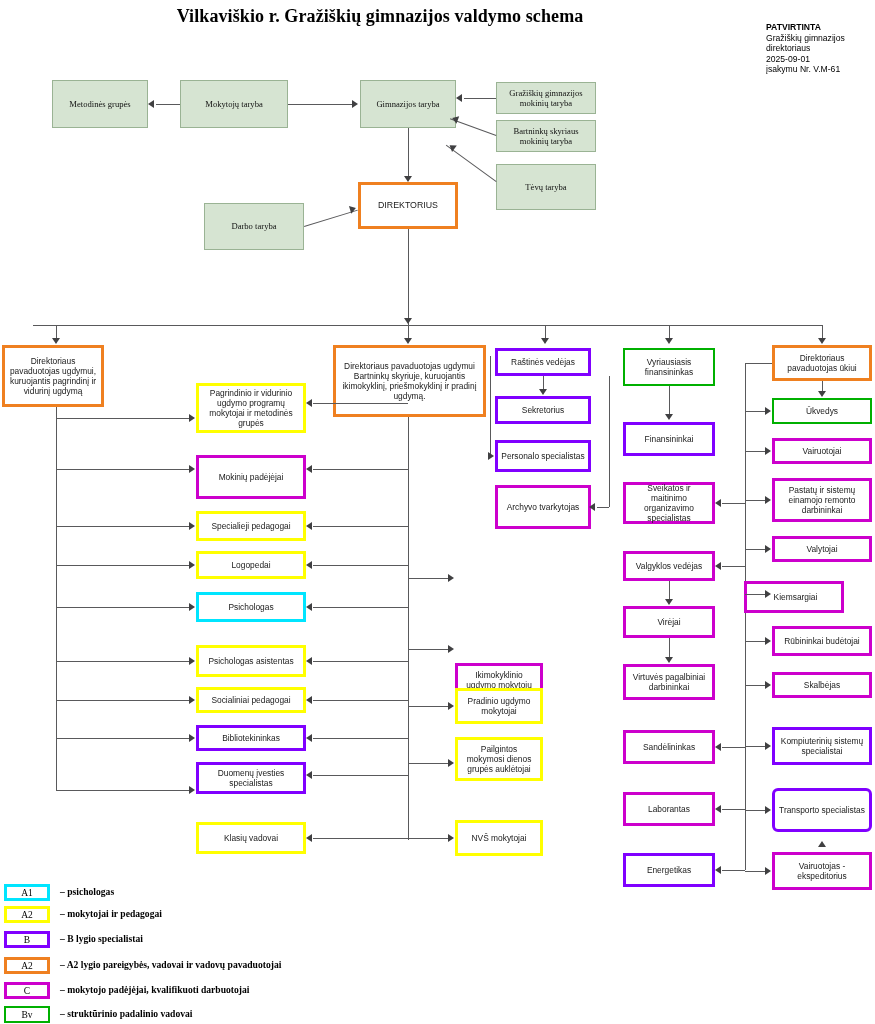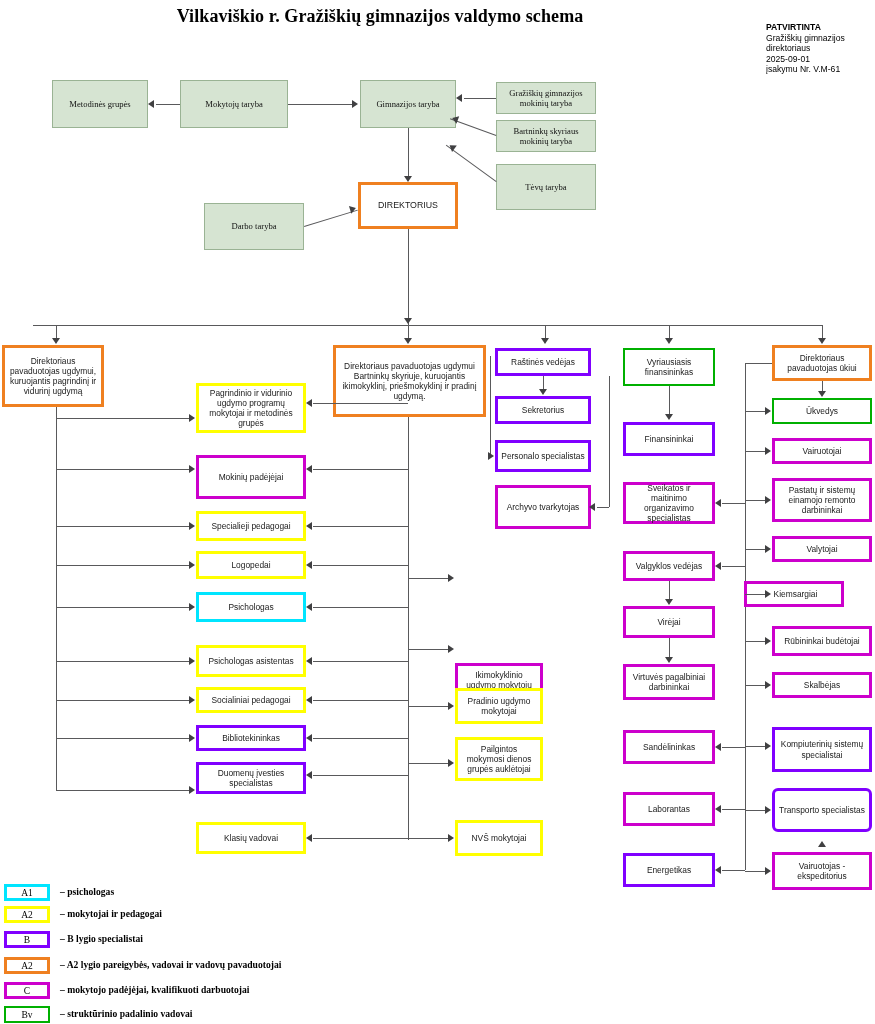--- a/index.html
+++ b/index.html
@@ -384,39 +384,39 @@
   </div>
   <div class="ln hln" style="left:745px;top:500px;width:20px;"></div>
   <div class="ar ar-r" style="left:765px;top:496px;"></div>
 
   <div class="node b-magenta" style="left:772px;top:536px;width:100px;height:26px;">
     <span>Valytojai</span>
   </div>
   <div class="ln hln" style="left:745px;top:549px;width:20px;"></div>
   <div class="ar ar-r" style="left:765px;top:545px;"></div>
 
-  <div class="node b-magenta" style="left:744px;top:581px;width:100px;height:26px;padding-left:6px;">
+  <div class="node b-magenta" style="left:744px;top:581px;width:100px;height:32px;padding-left:6px;">
     <span>Kiemsargiai</span>
   </div>
   <div class="ln hln" style="left:745px;top:594px;width:20px;"></div>
   <div class="ar ar-r" style="left:765px;top:590px;"></div>
 
   <div class="node b-magenta" style="left:772px;top:626px;width:100px;height:30px;">
     <span>Rūbininkai budėtojai</span>
   </div>
   <div class="ln hln" style="left:745px;top:641px;width:20px;"></div>
   <div class="ar ar-r" style="left:765px;top:637px;"></div>
 
   <div class="node b-magenta" style="left:772px;top:672px;width:100px;height:26px;">
     <span>Skalbėjas</span>
   </div>
   <div class="ln hln" style="left:745px;top:685px;width:20px;"></div>
   <div class="ar ar-r" style="left:765px;top:681px;"></div>
 
-  <div class="node b-purple" style="left:772px;top:727px;width:100px;height:45px;">
+  <div class="node b-purple" style="left:772px;top:727px;width:100px;height:38px;">
     <span>Kompiuterinių sistemų specialistai</span>
   </div>
   <div class="ln hln" style="left:745px;top:746px;width:20px;"></div>
   <div class="ar ar-r" style="left:765px;top:742px;"></div>
 
   <div class="node b-purple" style="left:772px;top:788px;width:100px;height:44px;border-radius:6px;">
     <span>Transporto specialistas</span>
   </div>
   <div class="ln hln" style="left:745px;top:810px;width:20px;"></div>
   <div class="ar ar-r" style="left:765px;top:806px;"></div>

